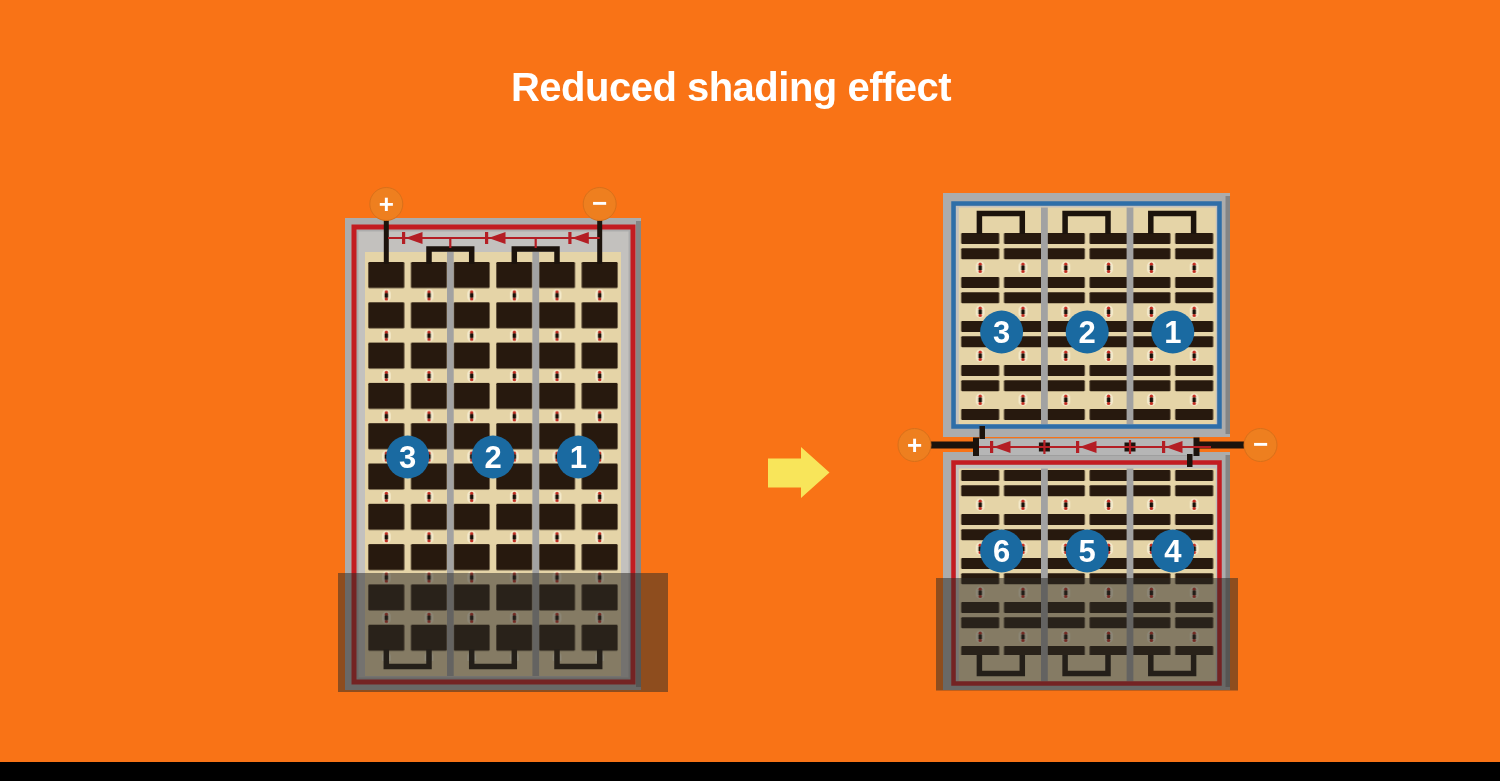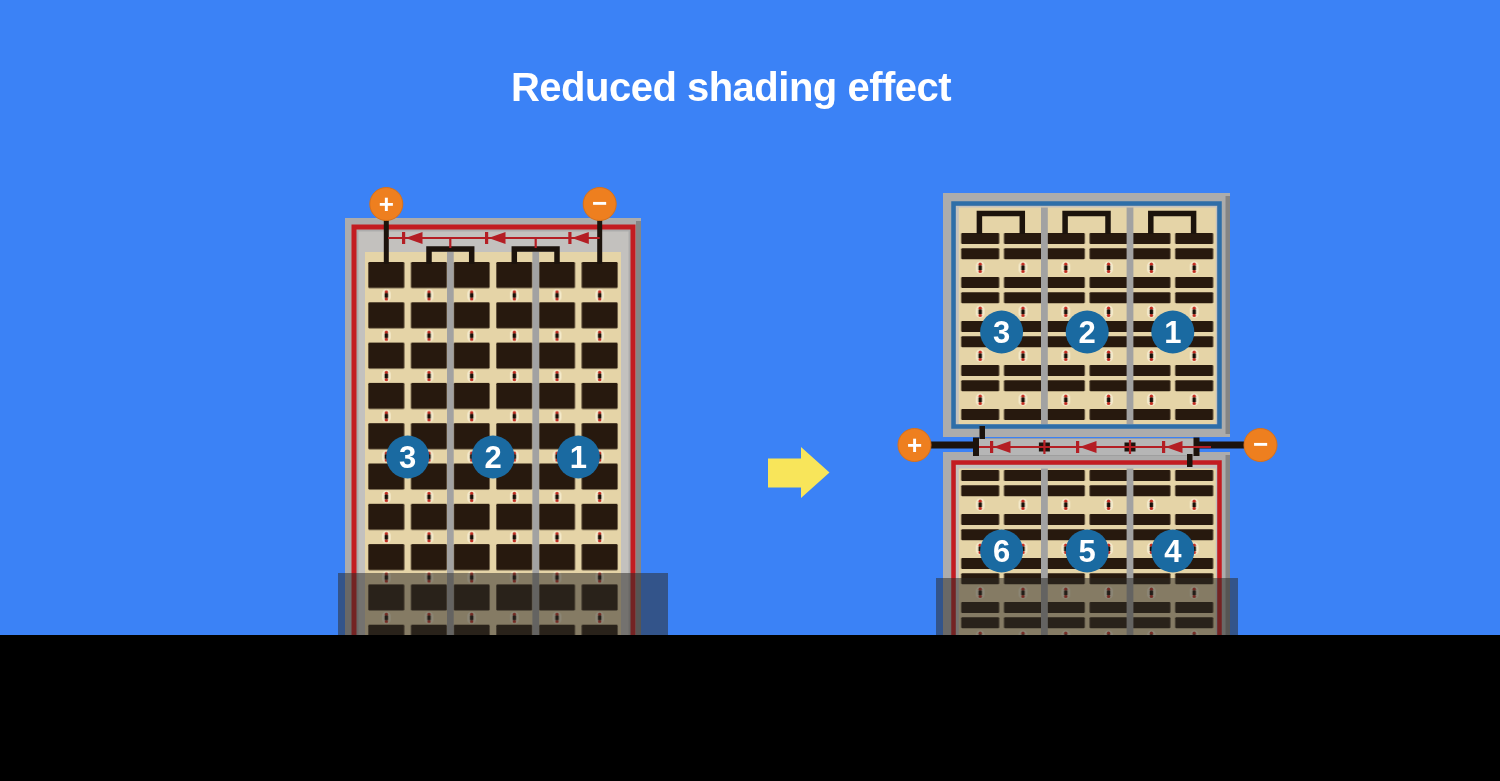--- a/index.html
+++ b/index.html
@@ -1,16 +1,16 @@
 <!DOCTYPE html>
 <html><head>
 <meta charset="utf-8">
 <style>
   html,body{margin:0;padding:0;background:#000;}
-  .stage{position:relative;width:1500px;height:635px;background:#3b82f6;overflow:hidden;}
+  .stage{position:relative;width:1500px;height:762px;background:#f97316;overflow:hidden;}
   svg{display:block;}
   .titleText{font:700 40px "Liberation Sans", sans-serif;fill:#ffffff;text-anchor:middle;letter-spacing:-0.5px;}
   .badgeText{font:700 31px "Liberation Sans", sans-serif;fill:#ffffff;text-anchor:middle;}
   .termText{font:700 26px "Liberation Sans", sans-serif;fill:#ffffff;text-anchor:middle;}
   .cell{fill:#27190e;}
   .pill{fill:#f5ecce;}
   .dot{fill:#c32b20;}
   .cbar{fill:#191009;}
   .wire{stroke:#1c130c;stroke-width:5.5;fill:none;}
   .wirethin{stroke:#1c130c;stroke-width:5;fill:none;}

